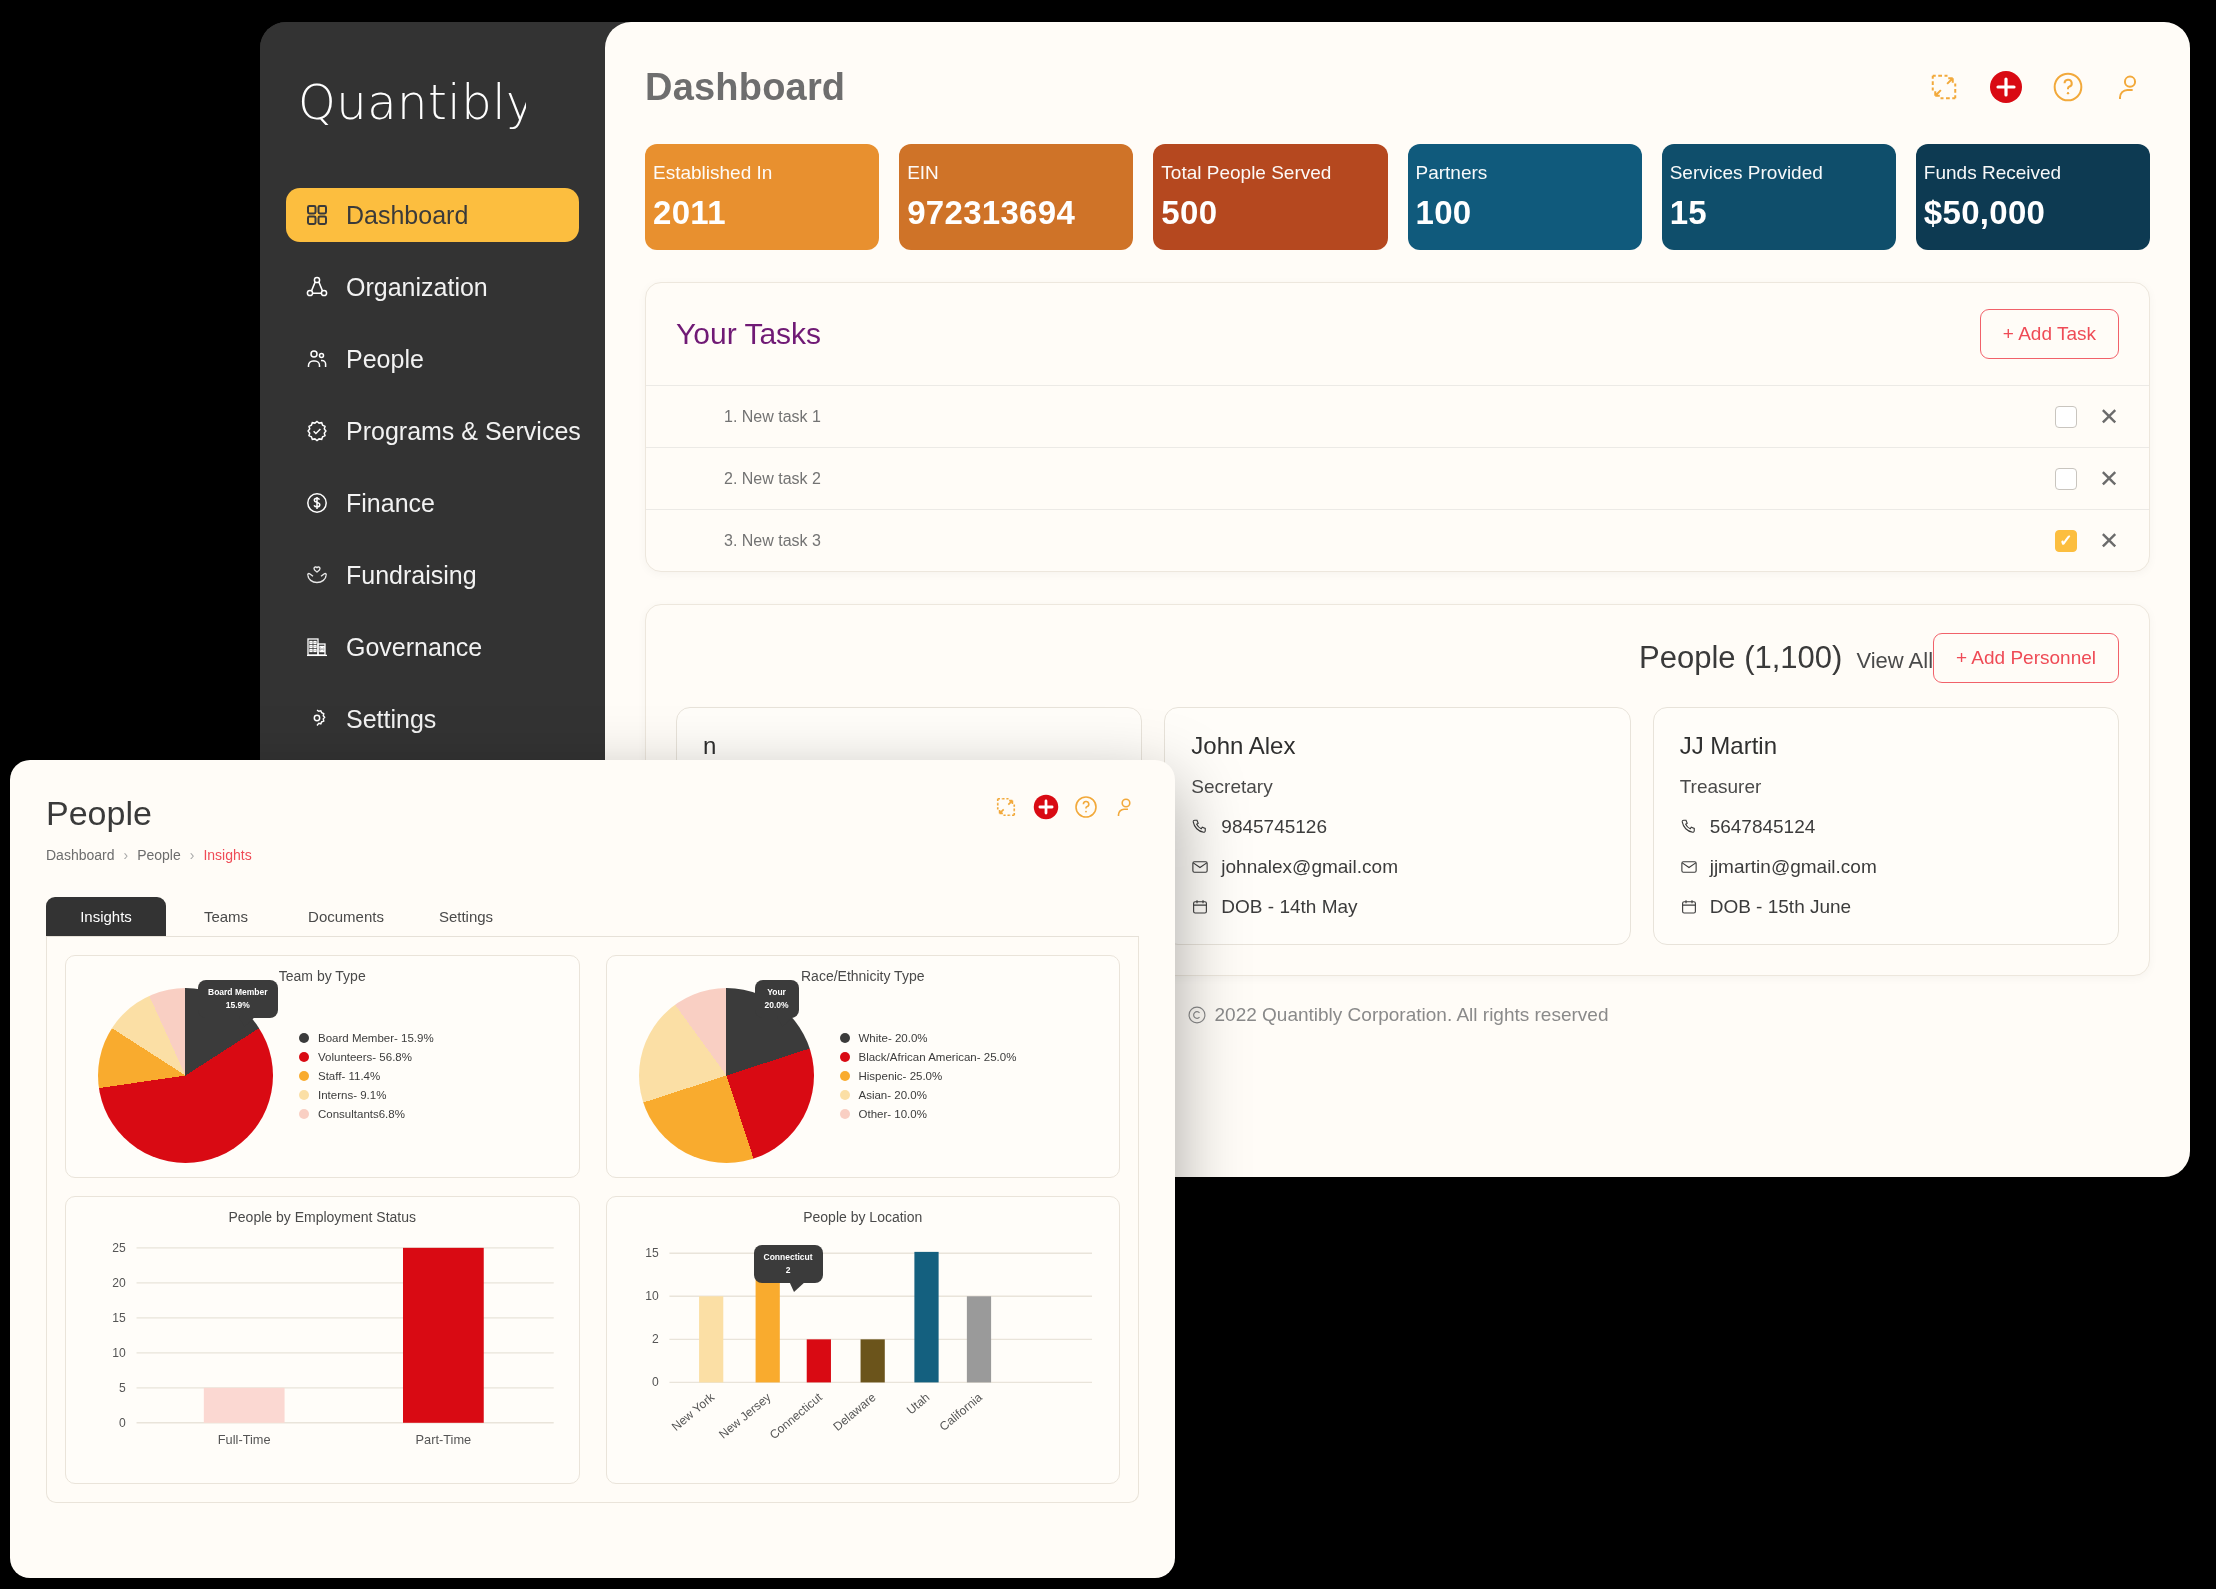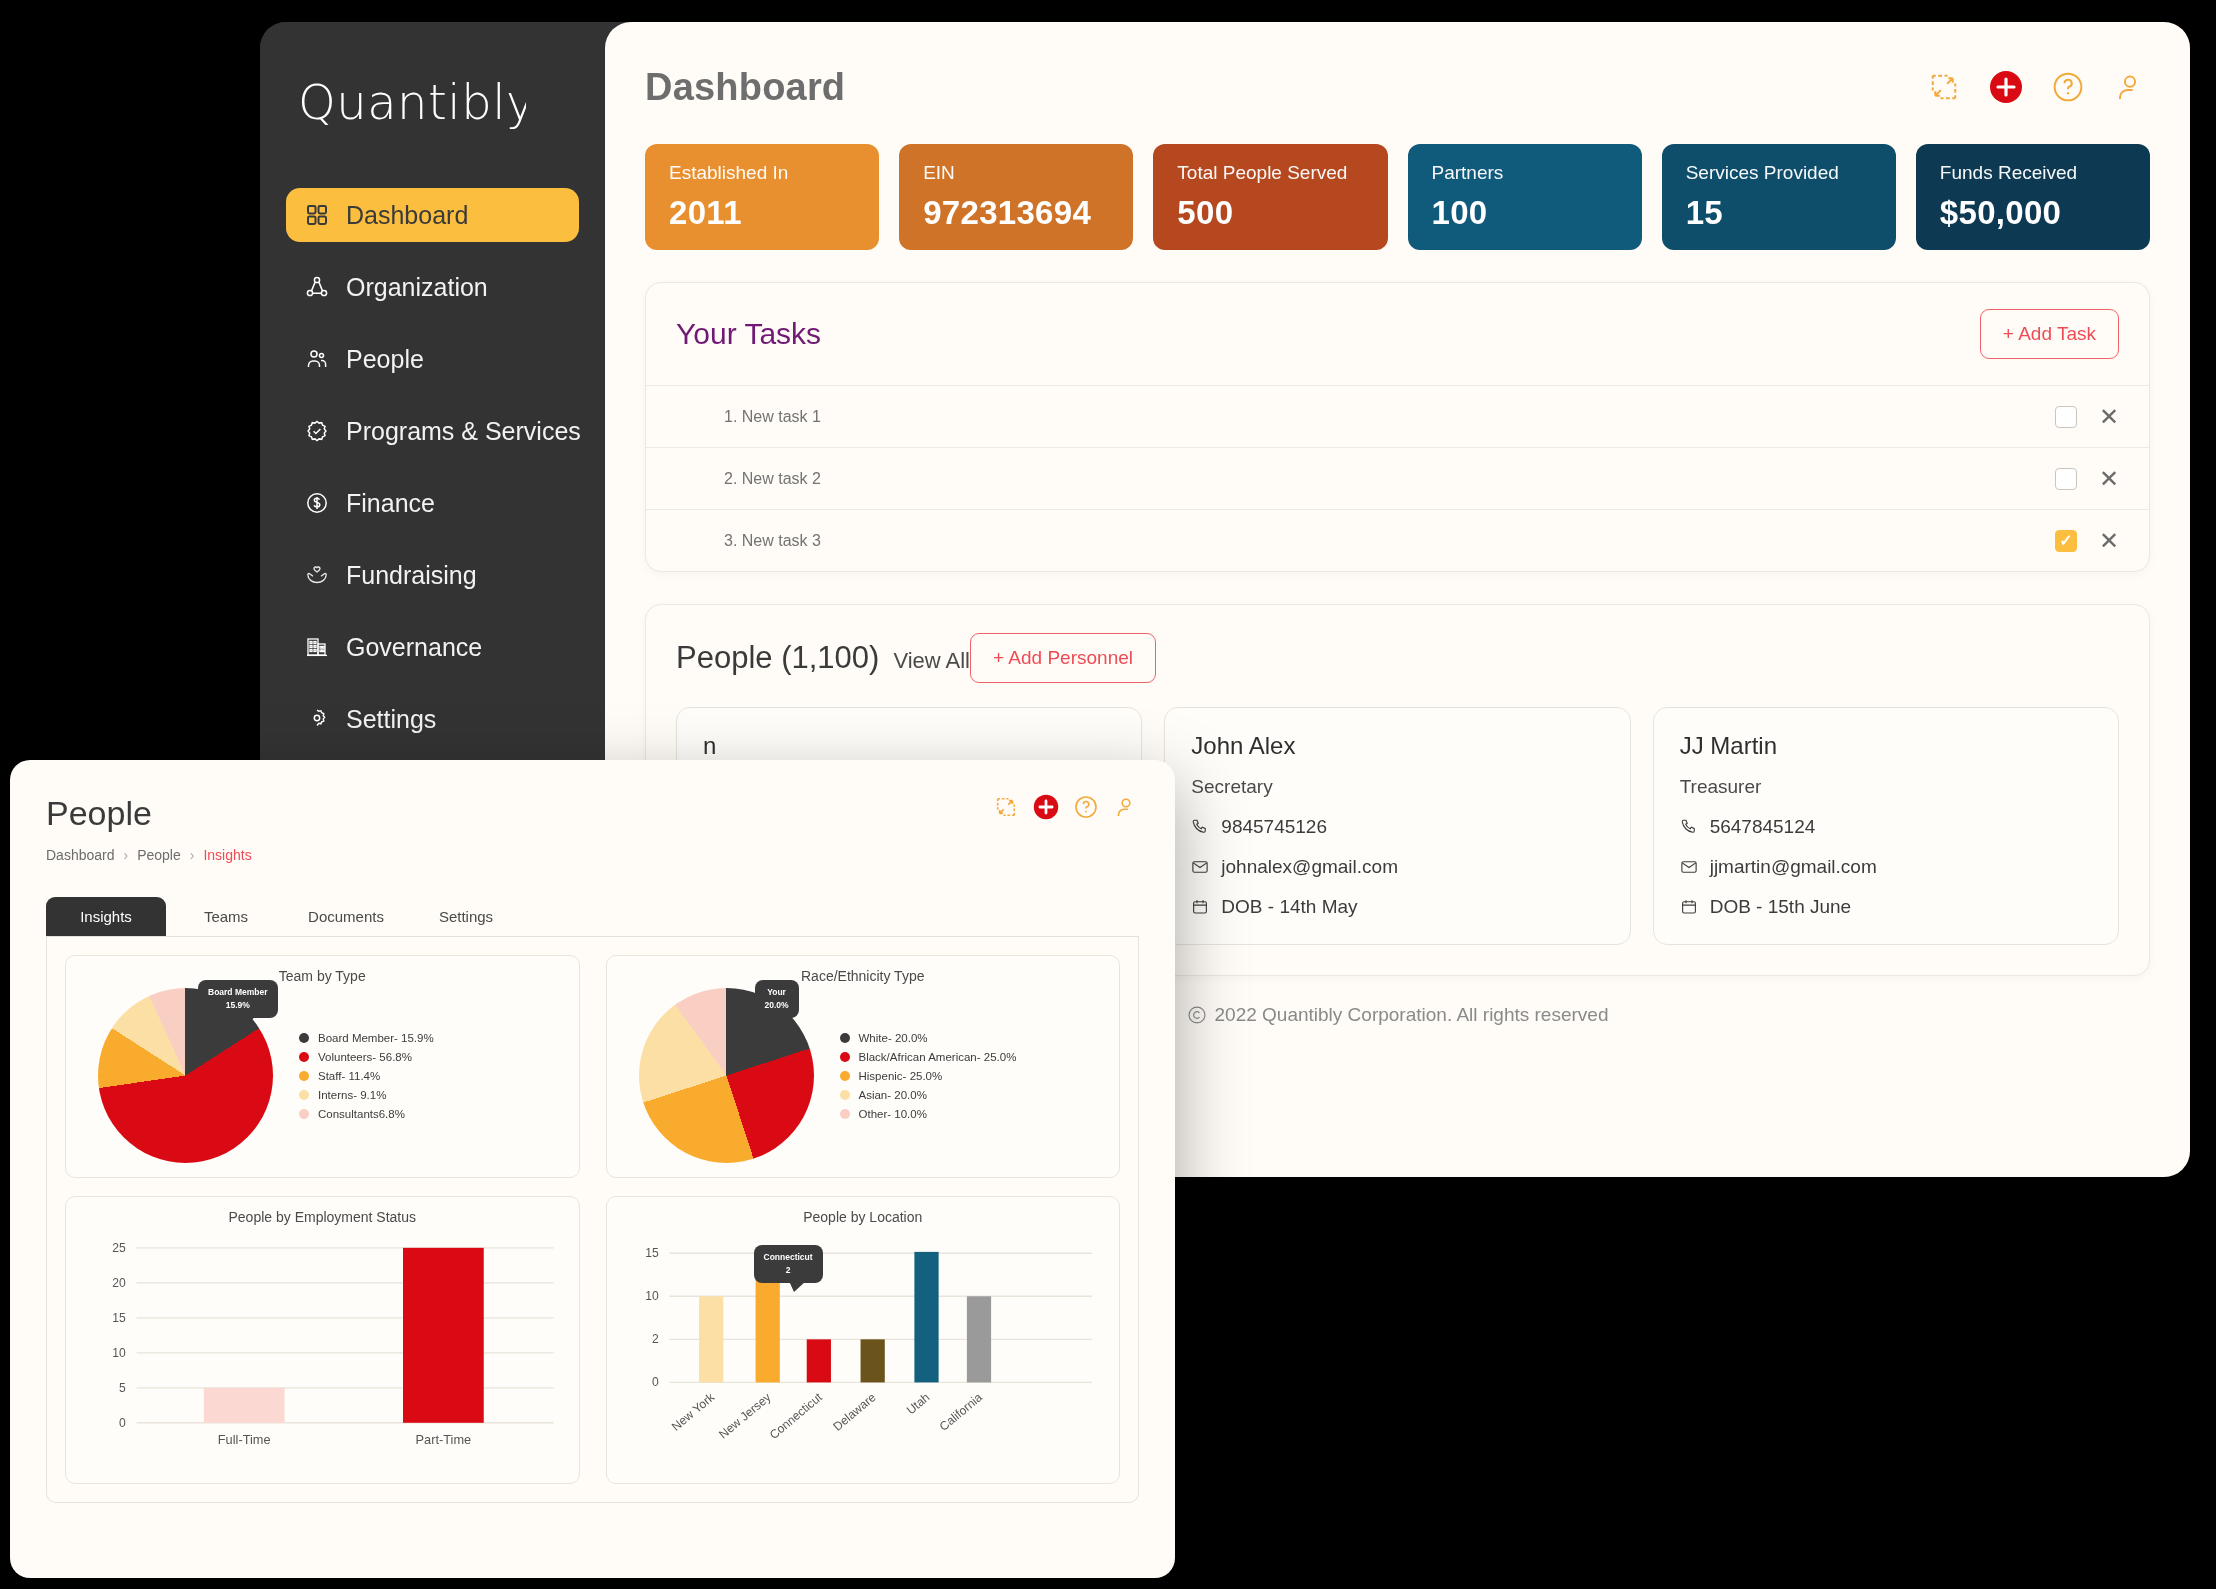--- a/index.html
+++ b/index.html
@@ -67,21 +67,21 @@
   .dash-title { font-size: 38px; font-weight: 700; color: #6e6e6e; letter-spacing: .2px;}
   .topicons { display:flex; align-items:center; gap: 22px; }
   .topicons .ic { width: 40px; height: 40px; display:flex; align-items:center; justify-content:center; cursor:pointer;}
   .topicons .ic svg { display:block; }
 
   .stat-row { display:flex; gap: 20px; margin-top: 26px; }
   .stat-card {
     flex: 1 1 0;
     height: 106px;
     border-radius: 12px;
-    padding: 18px 20px 0 24px;
+    padding: 18px 20px 0 8px;
     color: #ffffff;
   }
   .stat-label { font-size: 19px; font-weight: 400; opacity: .97; }
   .stat-value { font-size: 33px; font-weight: 700; margin-top: 10px; letter-spacing:.3px;}
 
   .panel {
     margin-top: 32px;
     background: #fffcf7;
     border: 1px solid #ede7dd;
     border-radius: 16px;
@@ -100,21 +100,21 @@
     border-top: 1px solid #eceae6;
     padding: 18px 30px; height: 62px;
   }
   .task-text { font-size: 16px; color: #737373; margin-left: 48px; }
   .task-right { display:flex; align-items:center; gap: 22px; }
   .chk { width: 22px; height: 22px; border: 1.6px solid #c9c5bf; border-radius: 4px; background: #fff; cursor:pointer;}
   .chk.checked { background: #fcbe3f; border-color: #fcbe3f; display:flex; align-items:center; justify-content:center; }
   .chk.checked:after { content:"✓"; color:#fff; font-size:16px; line-height:1; font-weight:700;}
   .xbtn { color:#6b6b6b; font-size: 24px; cursor:pointer; line-height:1; }
 
-  .people-head { display:flex; align-items:center; justify-content:flex-start; padding: 28px 30px 18px 30px; }
+  .people-head { display:flex; align-items:center; justify-content:flex-end; padding: 28px 30px 18px 30px; }
   .people-title-wrap { display:flex; align-items:baseline; gap: 14px;}
   .people-title { font-size: 31px; color: #3a3a3a; }
   .view-all { font-size: 22px; color: #4a4a4a; cursor:pointer;}
   .cards-row { display:flex; gap: 22px; padding: 6px 30px 30px 30px; }
   .pcard {
     flex: 1 1 0; border: 1px solid #e8e3da; border-radius: 14px;
     padding: 24px 26px 26px 26px; min-height: 200px; background:#fffdf9;
   }
   .pc-name { font-size: 24px; color:#2f2f2f; font-weight:400; }
   .pc-role { font-size: 19px; color:#4a4a4a; margin-top: 16px; }

